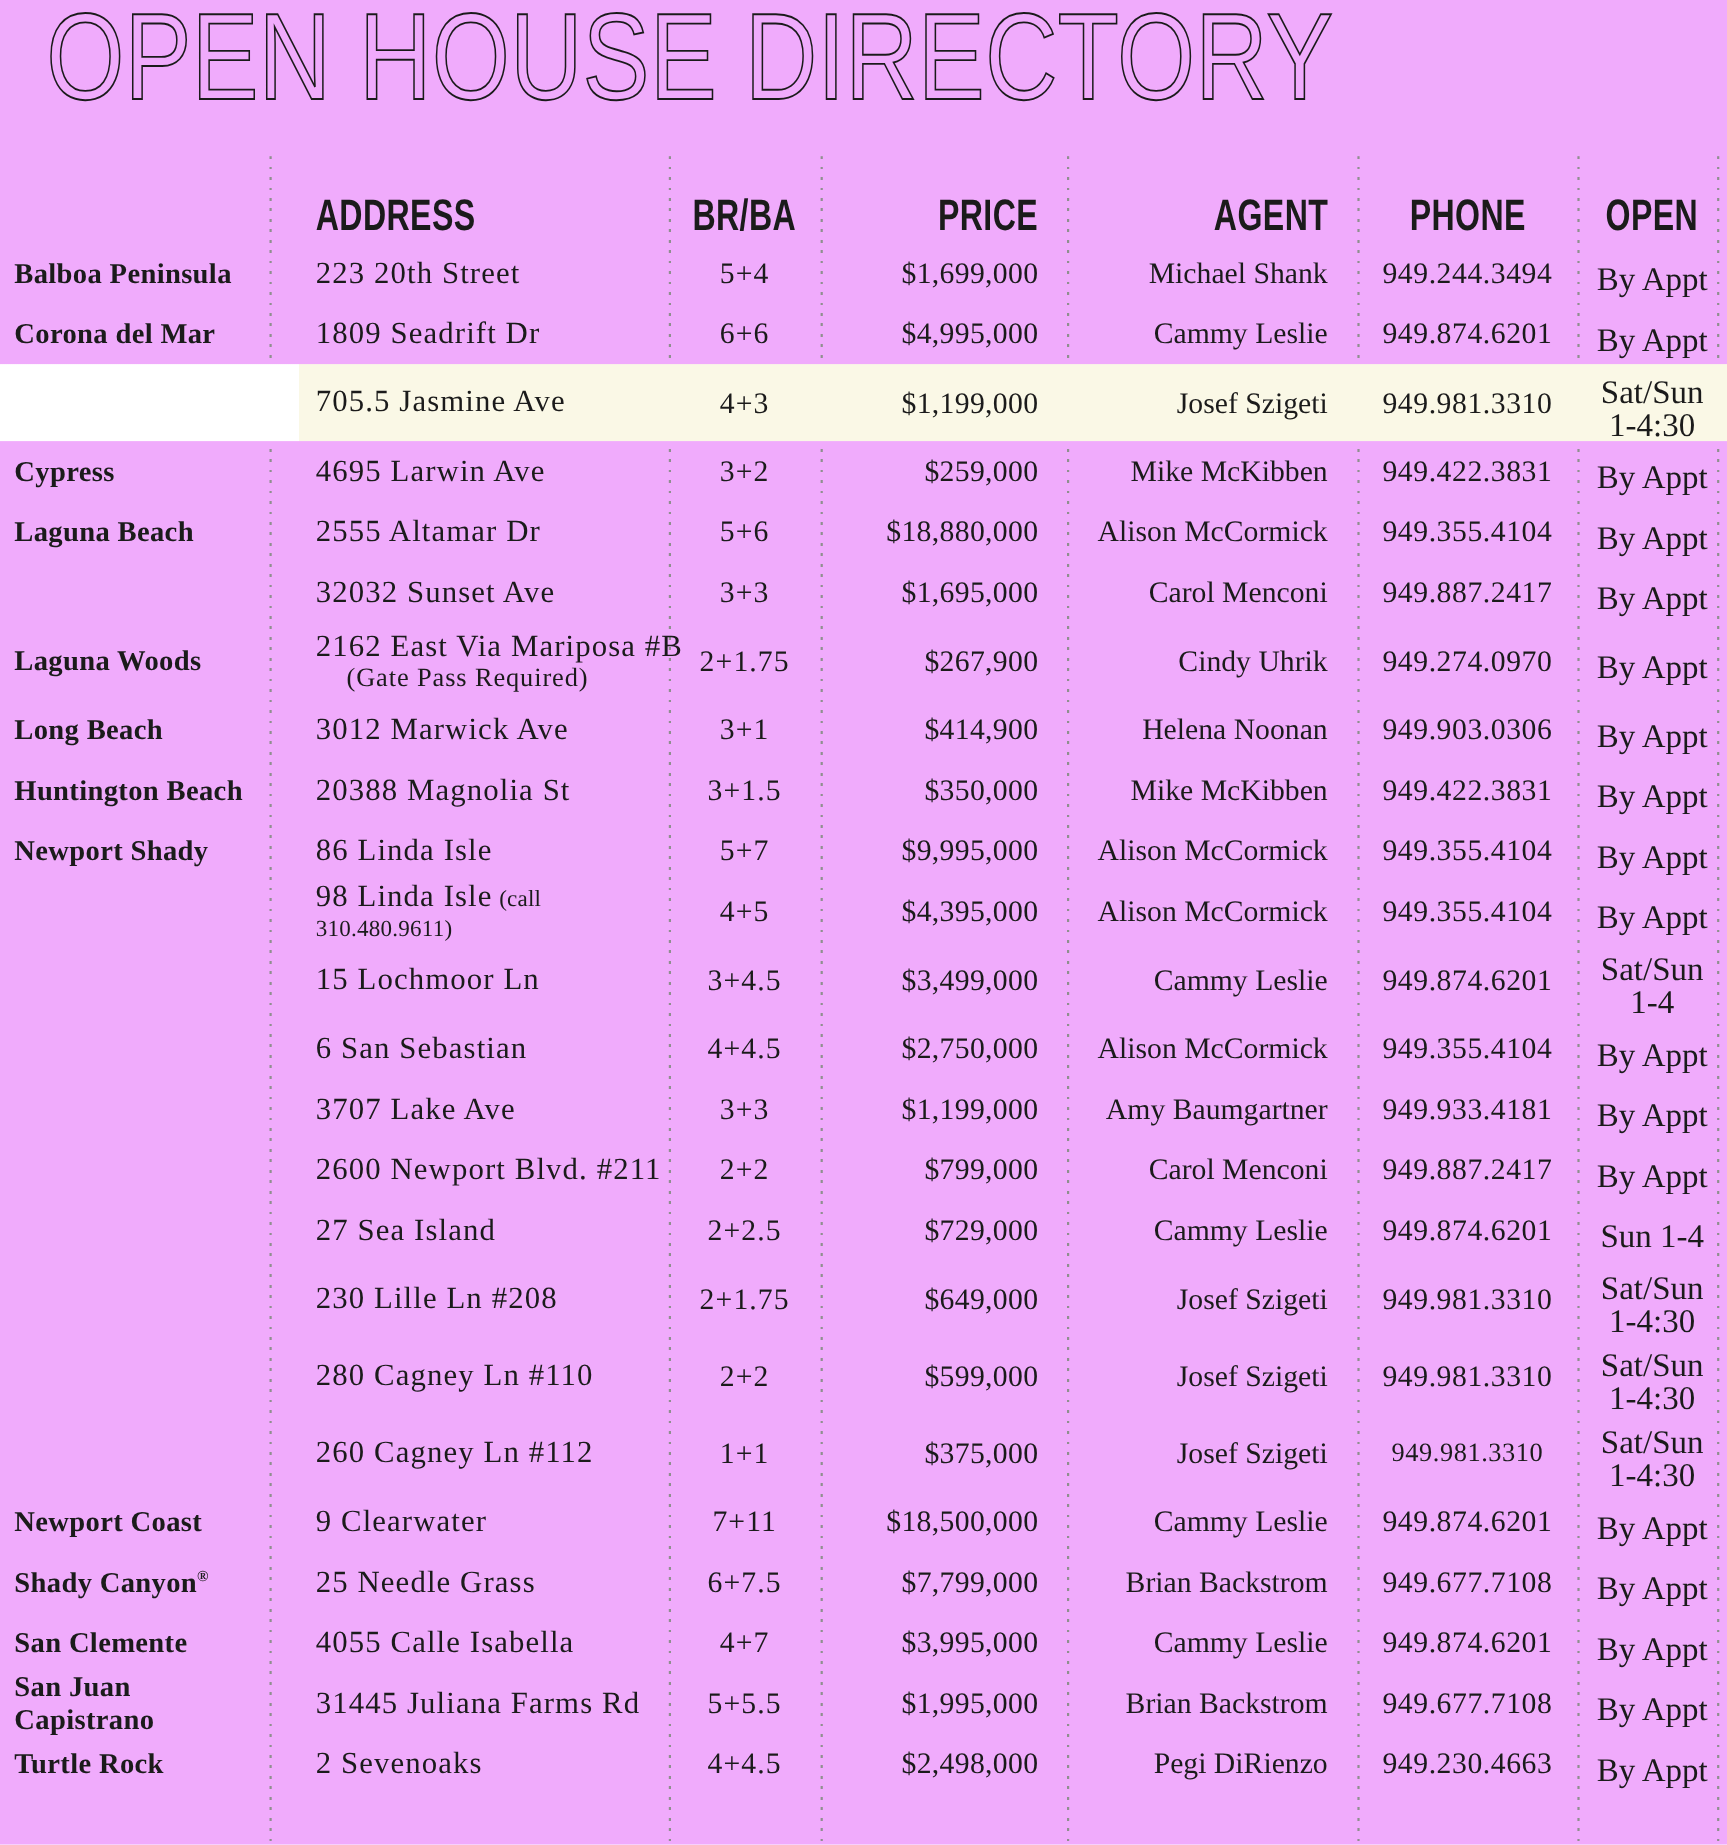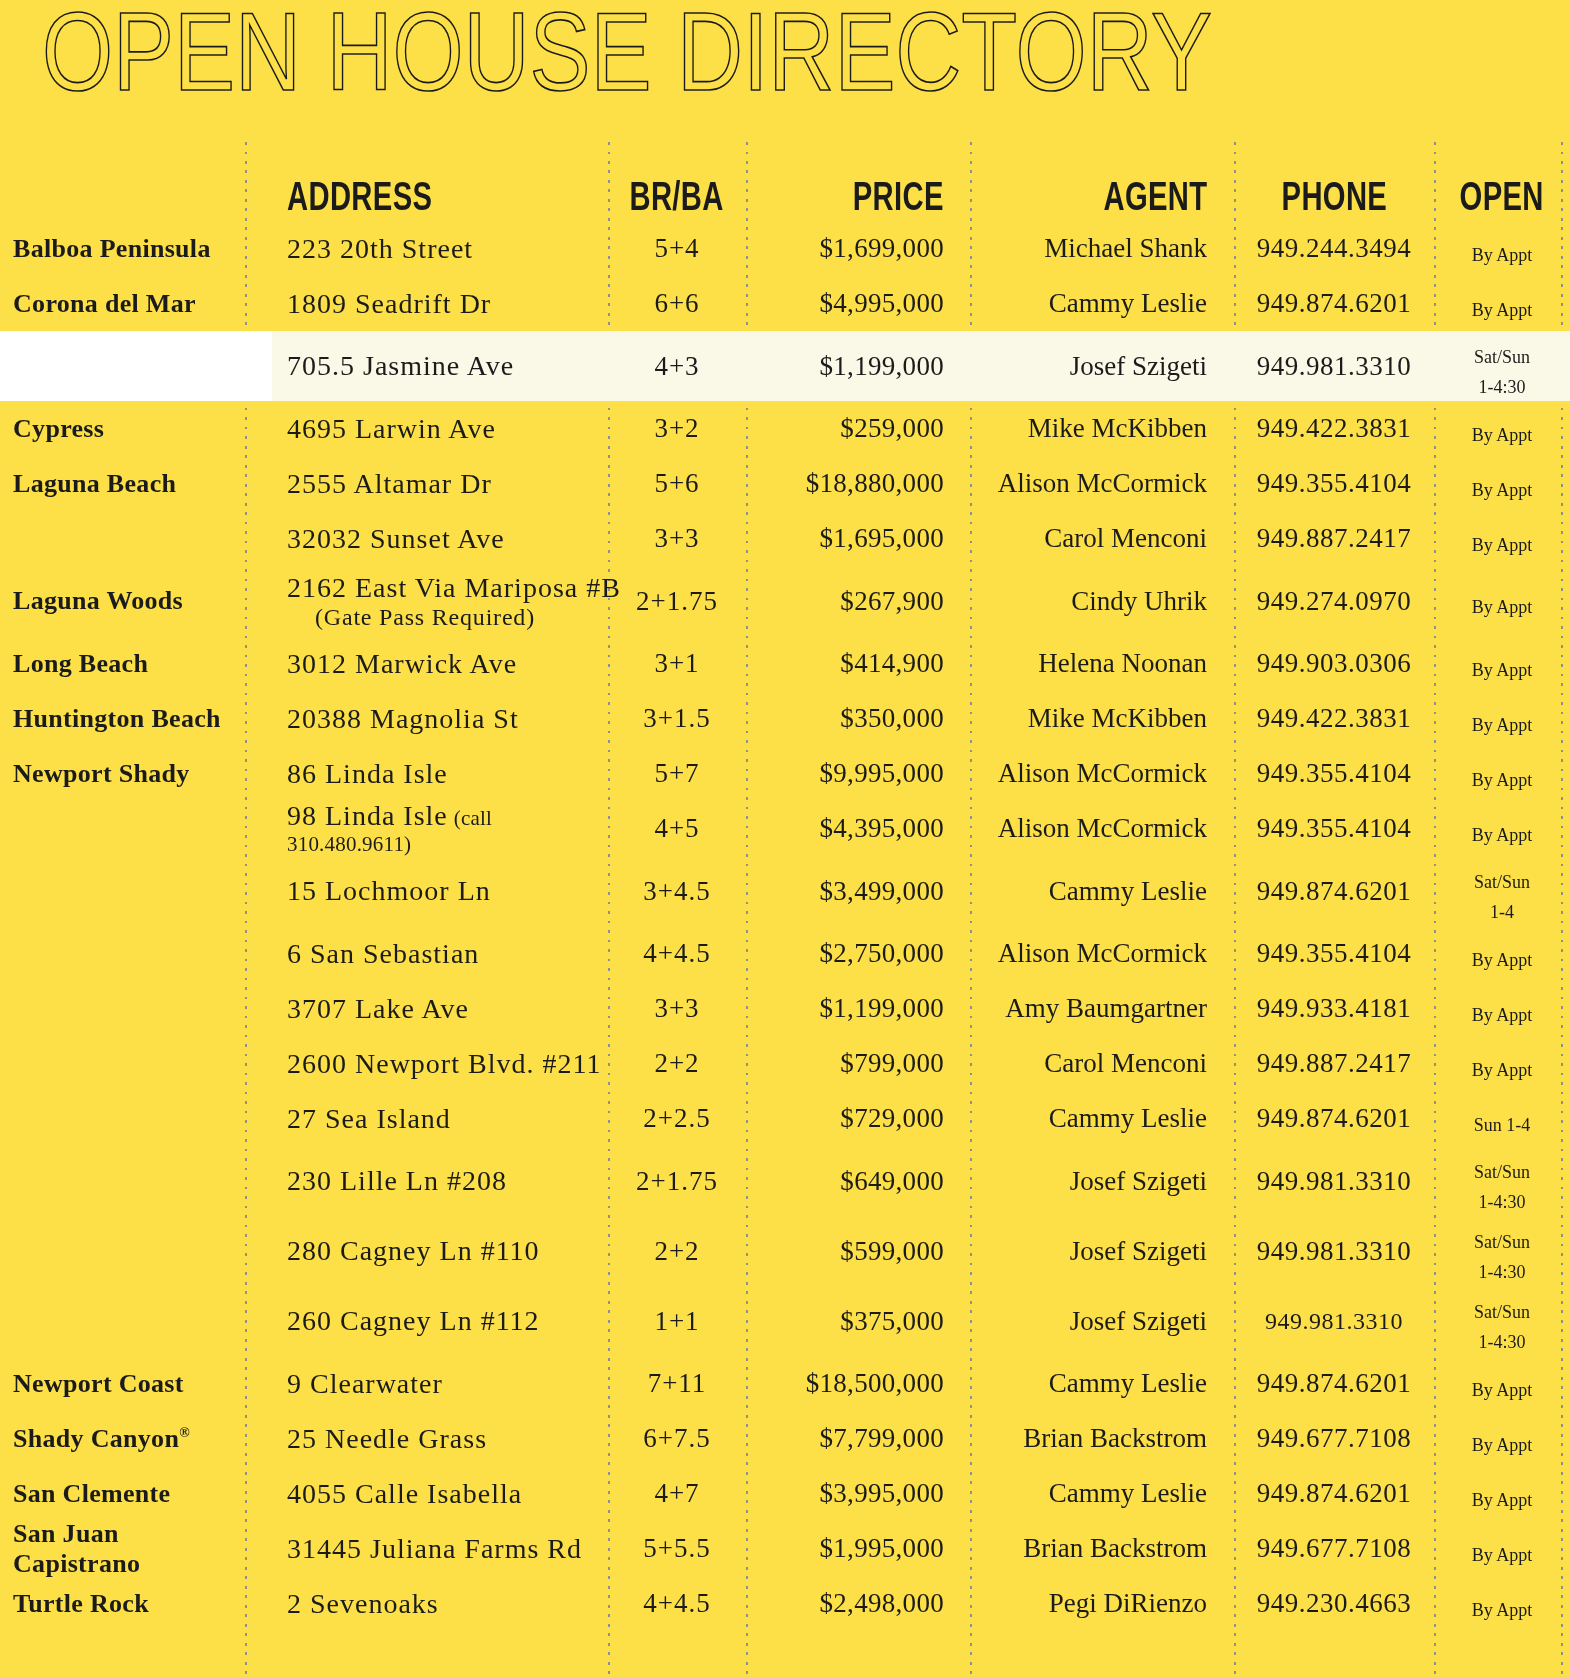--- a/index.html
+++ b/index.html
@@ -1,16 +1,16 @@
 <!DOCTYPE html>
 <html><head>
 <meta charset="utf-8">
 <style>
   html,body{margin:0;padding:0;background:#fff;}
-  .page{position:relative;width:1570px;height:1677px;background:#fde047;overflow:hidden;
+  .page{position:relative;width:1570px;height:1677px;background:#f0abfc;overflow:hidden;
         font-family:"Liberation Serif",serif;color:#1b1b1b;}
   .title-wrap{position:absolute;left:42px;top:6px;}
   
   .vline{position:absolute;top:142px;bottom:0;width:2px;
          background:repeating-linear-gradient(to bottom,#8f8f8f 0 2.5px,transparent 2.5px 9.5px);}
   
   .table{position:absolute;left:0;top:128px;width:1570px;}
   .hrow{display:flex;height:93px;align-items:flex-end;box-sizing:border-box;padding-bottom:2px;}
   .row{display:flex;align-items:center;height:55px;}
   .row.tall{height:70px;}
@@ -33,21 +33,21 @@
   .city{font-weight:bold;font-size:26px;letter-spacing:0.3px;}
   .city sup{font-size:14px;}
   .addr{font-size:28px;letter-spacing:1px;white-space:nowrap;}
   .note{font-size:21px;letter-spacing:0.2px;margin-left:6px;}
   .addr-sub{font-size:24px;letter-spacing:0.8px;margin-left:28px;}
   .brba{font-size:27px;letter-spacing:1px;}
   .price{font-size:27px;letter-spacing:0.3px;}
   .agent{font-size:27px;}
   .phone{font-size:27px;letter-spacing:0.5px;}
   .phone.small{font-size:24px;}
-  .open{font-size:18px;line-height:30px;}
+  .open{font-size:30px;line-height:30px;}
   .open.bold{font-weight:normal;}
 </style>
 </head>
 <body>
 
 <div class="page">
 
   <div class="title-wrap">
     <svg width="1210" height="100">
       <text x="0" y="84" font-family="Liberation Sans, sans-serif" font-size="112" fill="none" stroke="#1a1a1a" stroke-width="1.7" textLength="1170" lengthAdjust="spacingAndGlyphs">OPEN HOUSE DIRECTORY</text>

